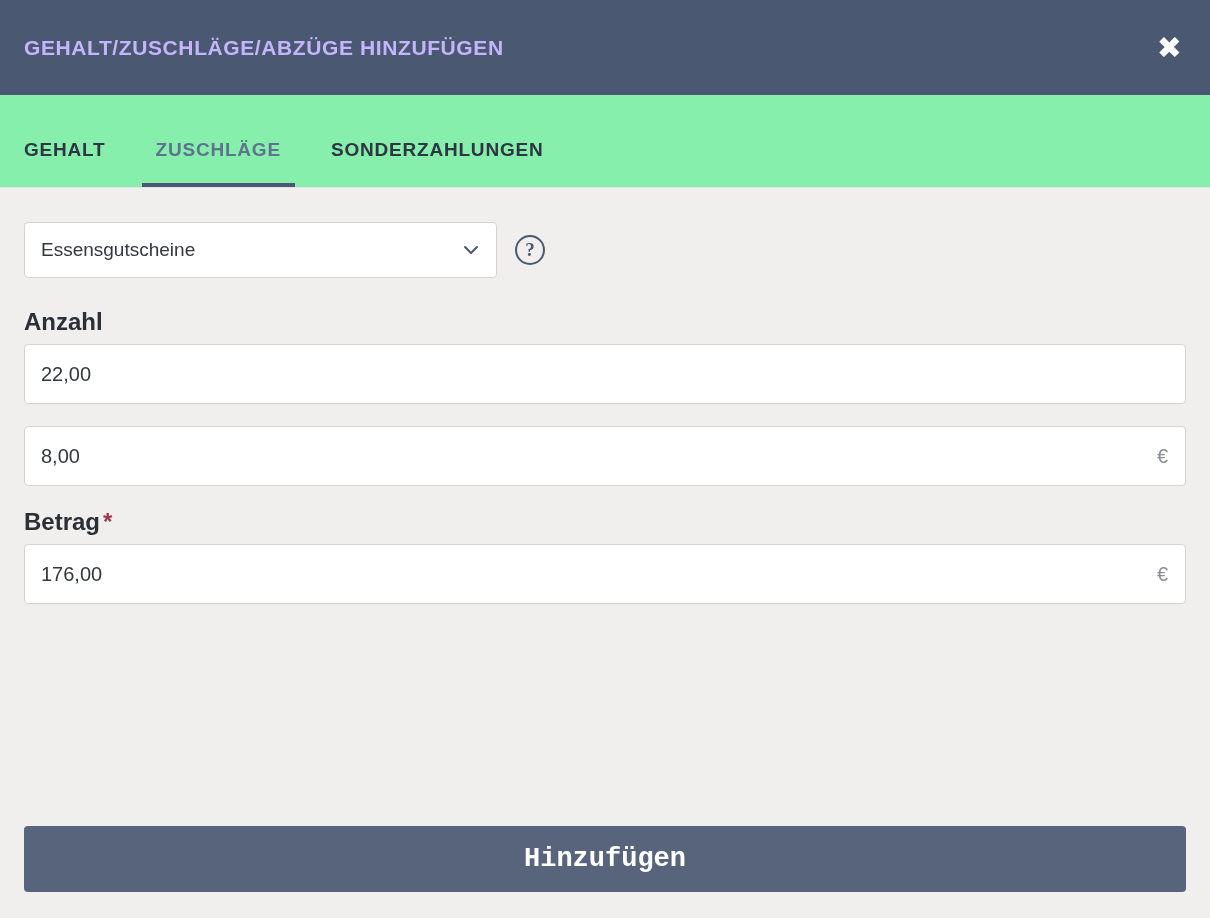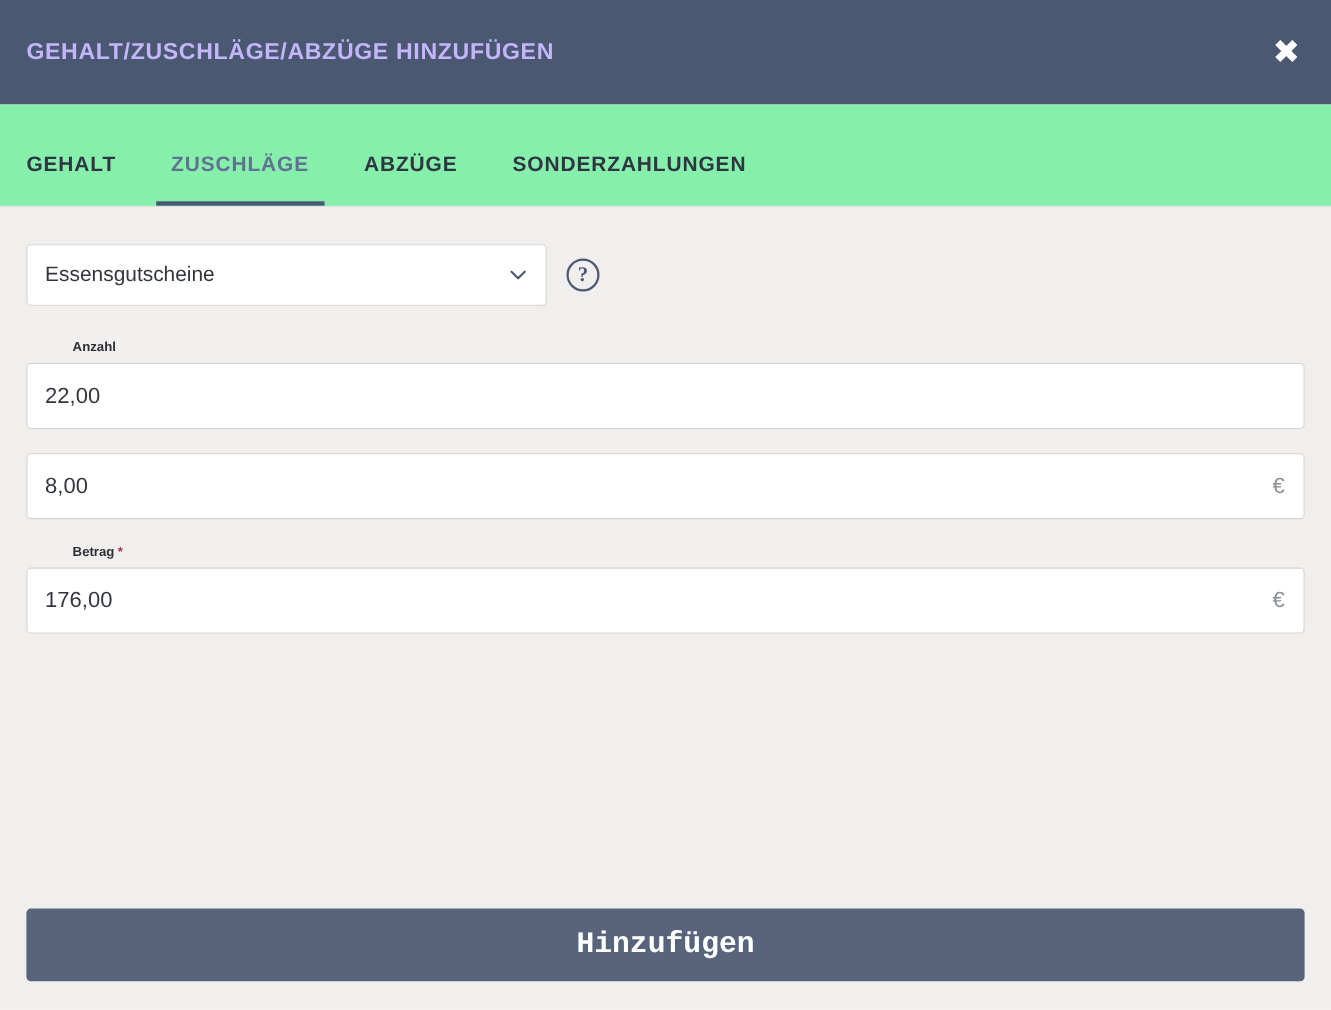--- a/index.html
+++ b/index.html
@@ -130,26 +130,25 @@
     font-weight: bold;
     display: flex;
     align-items: center;
     justify-content: center;
     cursor: pointer;
     flex: none;
     font-family: "Liberation Serif", serif;
   }
 
   .field-label {
-    font-size: 12px;
+    font-size: 24px;
     font-weight: bold;
     color: #2b2f36;
     margin-bottom: 8px;
     display: block;
-    margin-left: 42px;
   }
   .required-star {
     color: #a3344b;
     font-weight: bold;
     margin-left: 3px;
   }
 
   .field-block { margin-bottom: 22px; }
 
   .text-input {
@@ -206,21 +205,20 @@
 <div class="dialog">
 
   <div class="dialog-header">
     <div class="dialog-title">Gehalt/Zuschläge/Abzüge hinzufügen</div>
     <button class="close-button">✖</button>
   </div>
 
   <div class="tabbar">
     <button class="tab">Gehalt</button>
     <button class="tab active">Zuschläge</button>
-    <button class="tab">Abzüge</button>
     <button class="tab">Sonderzahlungen</button>
   </div>
 
   <div class="dialog-body">
 
     <div class="select-row">
       <div class="control type-select select-narrow">
         <span class="control-value">Essensgutscheine</span>
         <span class="chevron">
           <svg viewBox="0 0 18 18" width="18" height="18" aria-hidden="true">

